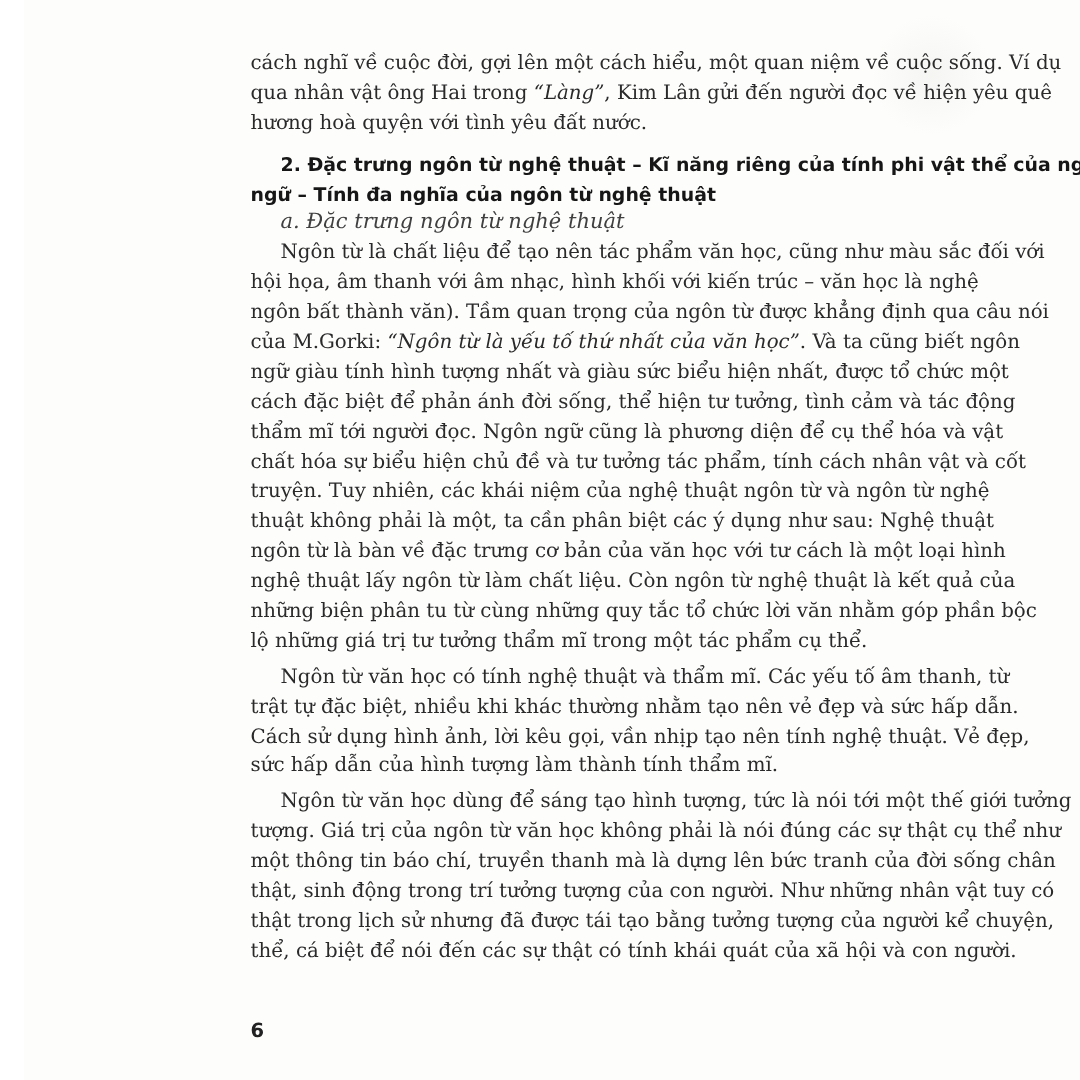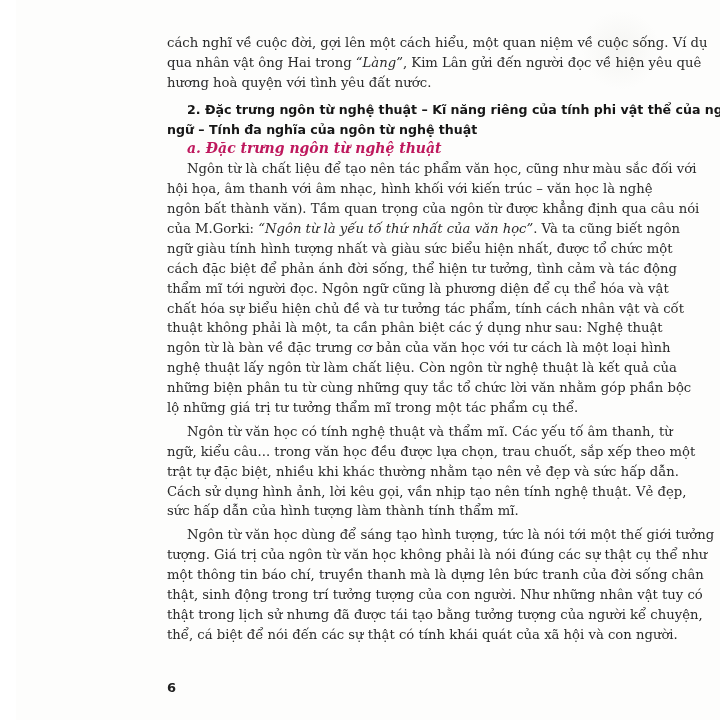--- a/index.html
+++ b/index.html
@@ -47,24 +47,24 @@
       font-family: "DejaVu Sans", "Liberation Sans", sans-serif;
       font-weight: bold;
       font-size: 12.6px;
       color: #161616;
     }
     .line.heading.indent {
       padding-left: 20px;
     }
     .line.subheading {
       font-style: italic;
-      font-weight: bold;
+      font-weight: normal;
       font-size: 14px;
       padding-left: 20px;
-      color: #be185d;
+      color: #404040;
     }
     .gap-small { height: 7px; }
     .para-gap { height: 4px; }
     em { }
     .page-number {
       position: absolute;
       left: 151px;
       top: 680px;
       font-family: "DejaVu Sans", "Liberation Sans", sans-serif;
       font-weight: bold;
@@ -106,32 +106,32 @@
 
     <div>
       <span class="line indent">Ngôn từ là chất liệu để tạo nên tác phẩm văn học, cũng như màu sắc đối với</span>
       <span class="line">hội họa, âm thanh với âm nhạc, hình khối với kiến trúc – văn học là nghệ</span>
       <span class="line">ngôn bất thành văn). Tầm quan trọng của ngôn từ được khẳng định qua câu nói</span>
       <span class="line"><span>của M.Gorki: </span><em>“Ngôn từ là yếu tố thứ nhất của văn học”</em><span>. Và ta cũng biết ngôn</span></span>
       <span class="line">ngữ giàu tính hình tượng nhất và giàu sức biểu hiện nhất, được tổ chức một</span>
       <span class="line">cách đặc biệt để phản ánh đời sống, thể hiện tư tưởng, tình cảm và tác động</span>
       <span class="line">thẩm mĩ tới người đọc. Ngôn ngữ cũng là phương diện để cụ thể hóa và vật</span>
       <span class="line">chất hóa sự biểu hiện chủ đề và tư tưởng tác phẩm, tính cách nhân vật và cốt</span>
+      <span class="line">truyện. Tuy nhiên, các khái niệm của nghệ thuật ngôn từ và ngôn từ nghệ</span>
       <span class="line">thuật không phải là một, ta cần phân biệt các ý dụng như sau: Nghệ thuật</span>
       <span class="line">ngôn từ là bàn về đặc trưng cơ bản của văn học với tư cách là một loại hình</span>
       <span class="line">nghệ thuật lấy ngôn từ làm chất liệu. Còn ngôn từ nghệ thuật là kết quả của</span>
       <span class="line">những biện phân tu từ cùng những quy tắc tổ chức lời văn nhằm góp phần bộc</span>
       <span class="line last">lộ những giá trị tư tưởng thẩm mĩ trong một tác phẩm cụ thể.</span>
     </div>
 
     <div class="para-gap"></div>
 
     <div>
       <span class="line indent">Ngôn từ văn học có tính nghệ thuật và thẩm mĩ. Các yếu tố âm thanh, từ</span>
-      <span class="line">ngữ, kiểu câu... trong văn học đều được lựa chọn, trau chuốt, sắp xếp theo một</span>
       <span class="line">trật tự đặc biệt, nhiều khi khác thường nhằm tạo nên vẻ đẹp và sức hấp dẫn.</span>
       <span class="line">Cách sử dụng hình ảnh, lời kêu gọi, vần nhịp tạo nên tính nghệ thuật. Vẻ đẹp,</span>
       <span class="line last">sức hấp dẫn của hình tượng làm thành tính thẩm mĩ.</span>
     </div>
 
     <div class="para-gap"></div>
 
     <div>
       <span class="line indent">Ngôn từ văn học dùng để sáng tạo hình tượng, tức là nói tới một thế giới tưởng</span>
       <span class="line">tượng. Giá trị của ngôn từ văn học không phải là nói đúng các sự thật cụ thể như</span>

